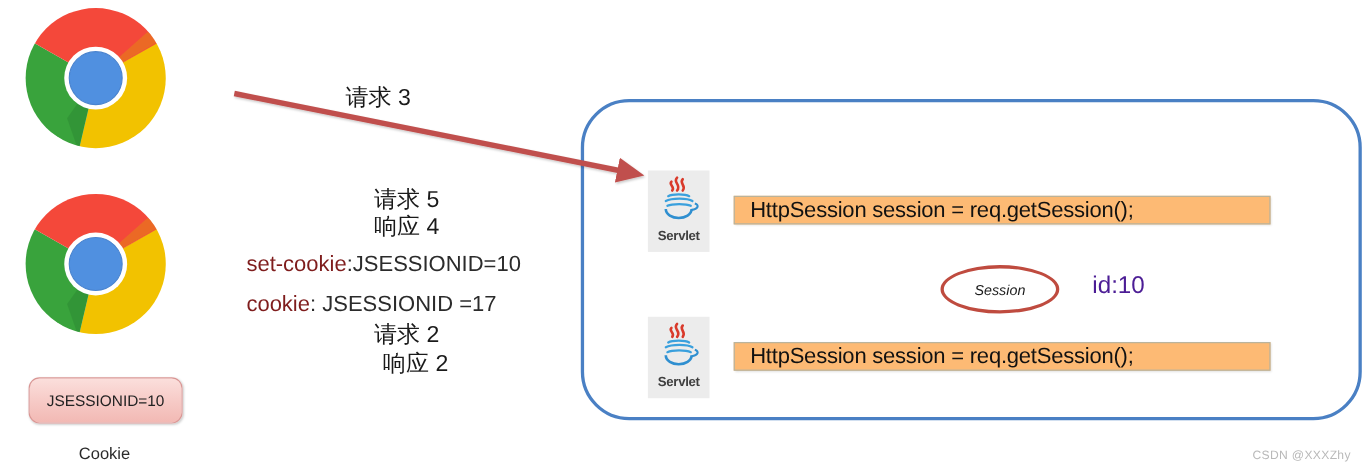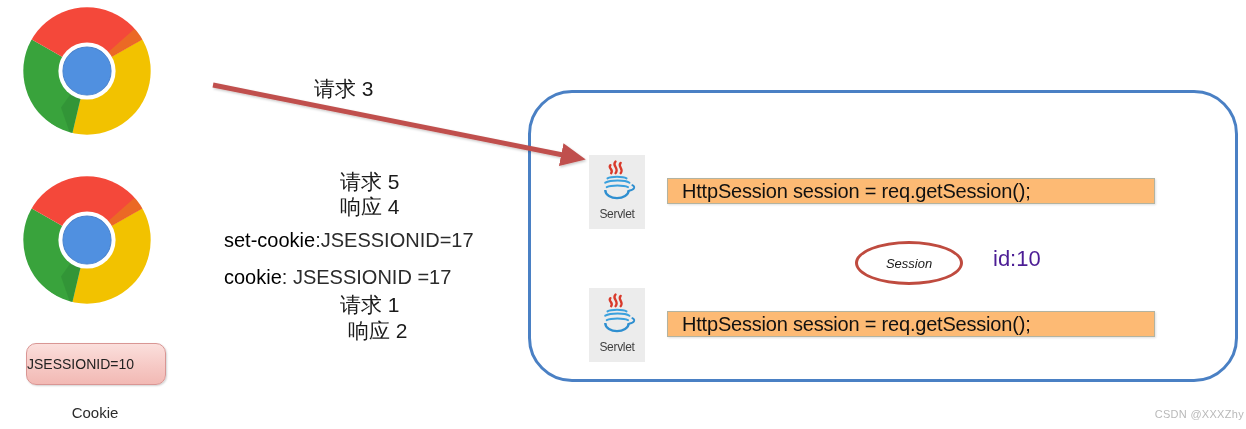--- a/index.html
+++ b/index.html
@@ -33,21 +33,21 @@
     left: 26px;
     top: 343px;
     width: 140px;
     height: 42px;
     border: 1.5px solid #d99694;
     border-radius: 10px;
     background: linear-gradient(to bottom, #fbdfdc 0%, #f6c9c5 55%, #f2b9b4 100%);
     box-shadow: 1px 1px 2px rgba(0,0,0,0.18);
     display: flex;
     align-items: center;
-    justify-content: flex-start;
+    justify-content: center;
     box-sizing: border-box;
   }
   .cookie-chip-label {
     font-size: 14px;
     color: #222222;
     letter-spacing: 0px;
     white-space: nowrap;
   }
   .cookie-caption {
     position: absolute;
@@ -81,21 +81,21 @@
     display: flex;
     flex-direction: column;
     align-items: center;
     justify-content: flex-start;
     padding-top: 2px;
     box-sizing: border-box;
   }
   .servlet svg { display:block; width: 44px; height: 50px; }
   .servlet-label {
     font-size: 12px;
-    font-weight: normal;
+    font-weight: bold;
     color: #3f3f3f;
     line-height: 1;
     margin-top: 1px;
     letter-spacing: -0.3px;
   }
 
   
   .code-box {
     position: absolute;
     height: 26px;
@@ -153,26 +153,26 @@
     padding: 0 4px;
     line-height: 1;
   }
   .cookie-line {
     position: absolute;
     font-size: 20px;
     white-space: nowrap;
     color: #2b2b2b;
     line-height: 1;
   }
-  .cookie-key { color: #000000; }
+  .cookie-key { color: #7f1d1d; }
 
   
   .watermark {
     position: absolute;
-    right: 2px;
+    right: 18px;
     bottom: 9px;
     font-size: 11px;
     color: #b9b9b9;
     letter-spacing: 0.3px;
     text-align: right;
   }
 
   
   #arrows {
     position: absolute;
@@ -285,26 +285,26 @@
       <line x1="908" y1="311" x2="908" y2="290" stroke="#bf4b3f" stroke-width="5" marker-end="url(#redHeadSm)" filter="url(#softShadow)"></line>
     </g>
   </svg>
 
   <div class="arrow-label" style="left:310px; top:78px;text-align:right;">请求 3</div>
 
   <div class="arrow-label" style="left:336px; top:171px;">请求 5</div>
 
   <div class="arrow-label" style="left:336px; top:196px;">响应 4</div>
 
-  <div class="arrow-label" style="left:336px; top:294px;">请求 1</div>
+  <div class="arrow-label" style="left:336px; top:294px;">请求 2</div>
 
   <div class="arrow-label" style="left:344px; top:320px;">响应 2</div>
 
   <div class="cookie-line" style="left:224px; top:230px;">
-    <span class="cookie-key">set-cookie</span><span>:JSESSIONID=17</span>
+    <span class="cookie-key">set-cookie</span><span>:JSESSIONID=10</span>
   </div>
 
   <div class="cookie-line" style="left:224px; top:267px;">
     <span class="cookie-key">cookie</span><span>: JSESSIONID =17</span>
   </div>
 
   <div class="servlet" style="left:589px; top:155px;">
     <svg viewBox="0 0 60 64" xmlns="http://www.w3.org/2000/svg">
       <g fill="none" stroke="#d93a2b" stroke-width="3.2" stroke-linecap="round">
         <path d="M28 4 C22 10, 34 13, 28 20"></path>

